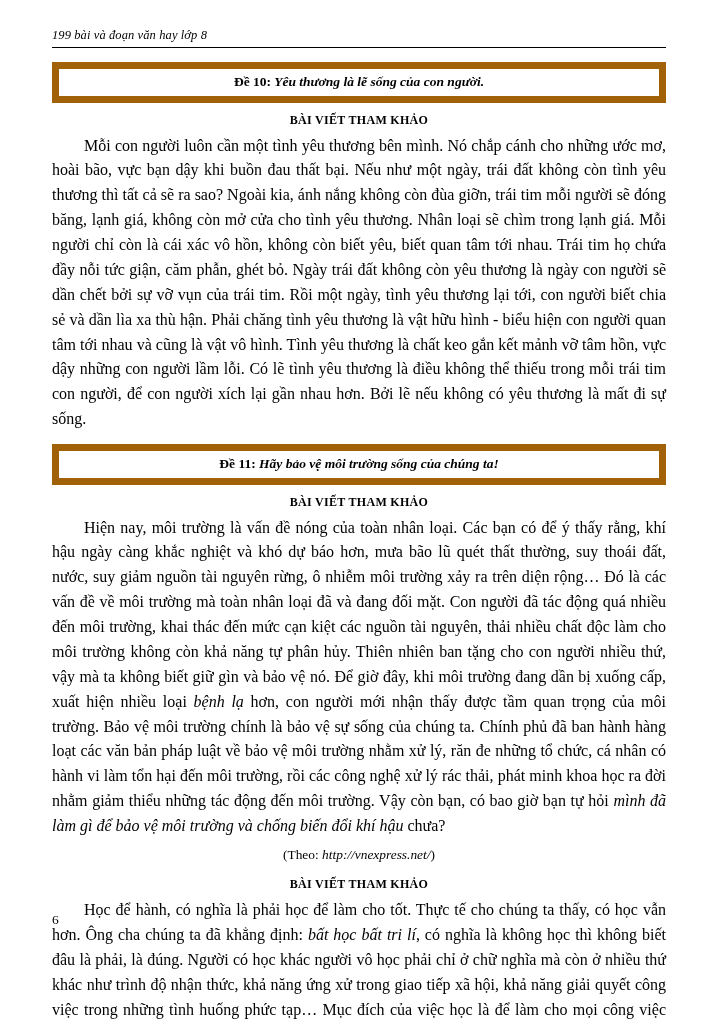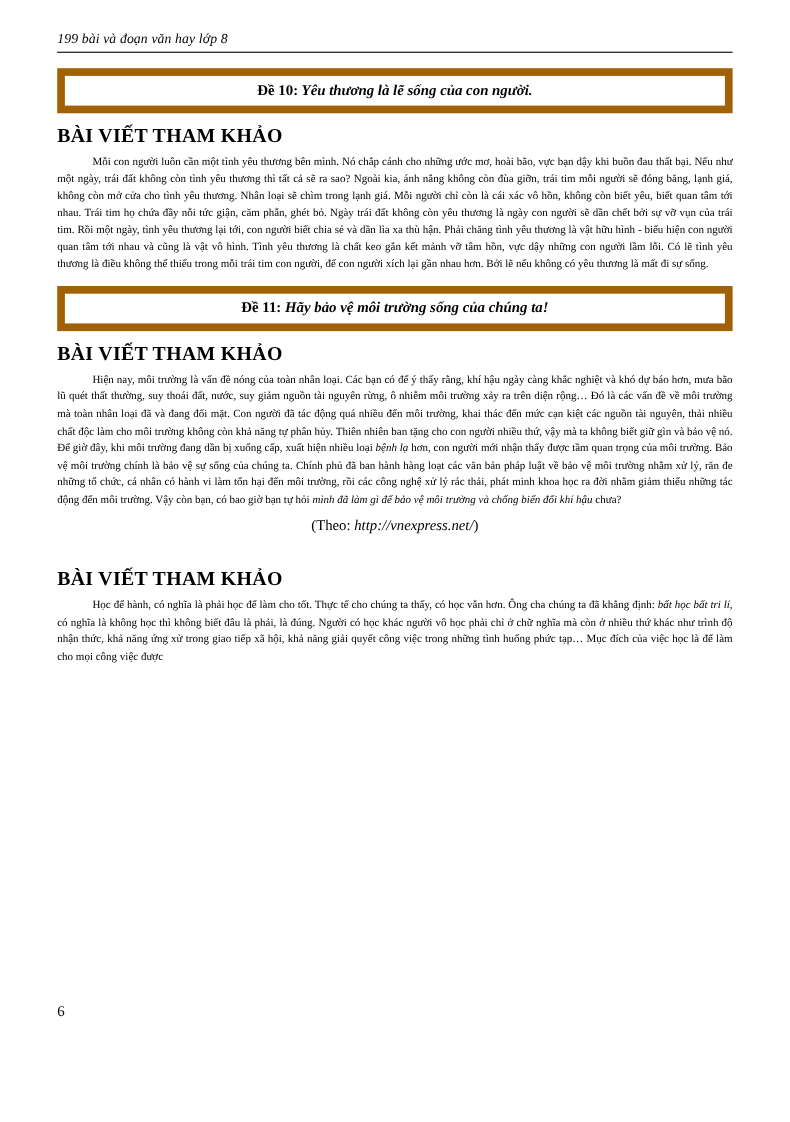--- a/index.html
+++ b/index.html
@@ -44,45 +44,45 @@
     line-height: 1.15;
   }
   .de-box .de-label {
     font-weight: bold;
   }
   .de-box .de-title {
     font-weight: bold;
     font-style: italic;
   }
   .subhead {
-    text-align: left;
+    text-align: center;
     font-weight: bold;
-    font-size: 18px;
+    font-size: 12px;
     letter-spacing: 0.3px;
     margin: 0 0 6px 0;
   }
   p.body {
     margin: 0;
     text-align: justify;
     text-justify: inter-word;
-    font-size: 10px;
+    font-size: 16px;
     line-height: 1.555;
     text-indent: 32px;
     hyphens: none;
   }
   .it { font-style: italic; }
   .source {
     text-align: center;
     font-size: 13.4px;
     margin: 6px 0 0 0;
     line-height: 1.5;
   }
   .source .it { font-style: italic; }
   .block { margin-bottom: 12px; }
-  .block-2 { margin-bottom: 20px; }
+  .block-2 { margin-bottom: 4px; }
   .page-number {
     position: absolute;
     left: 52px;
     bottom: 92px;
     font-size: 13.5px;
   }
   .spacer-sm { height: 8px; }
 </style>
 </head>
 <body>

